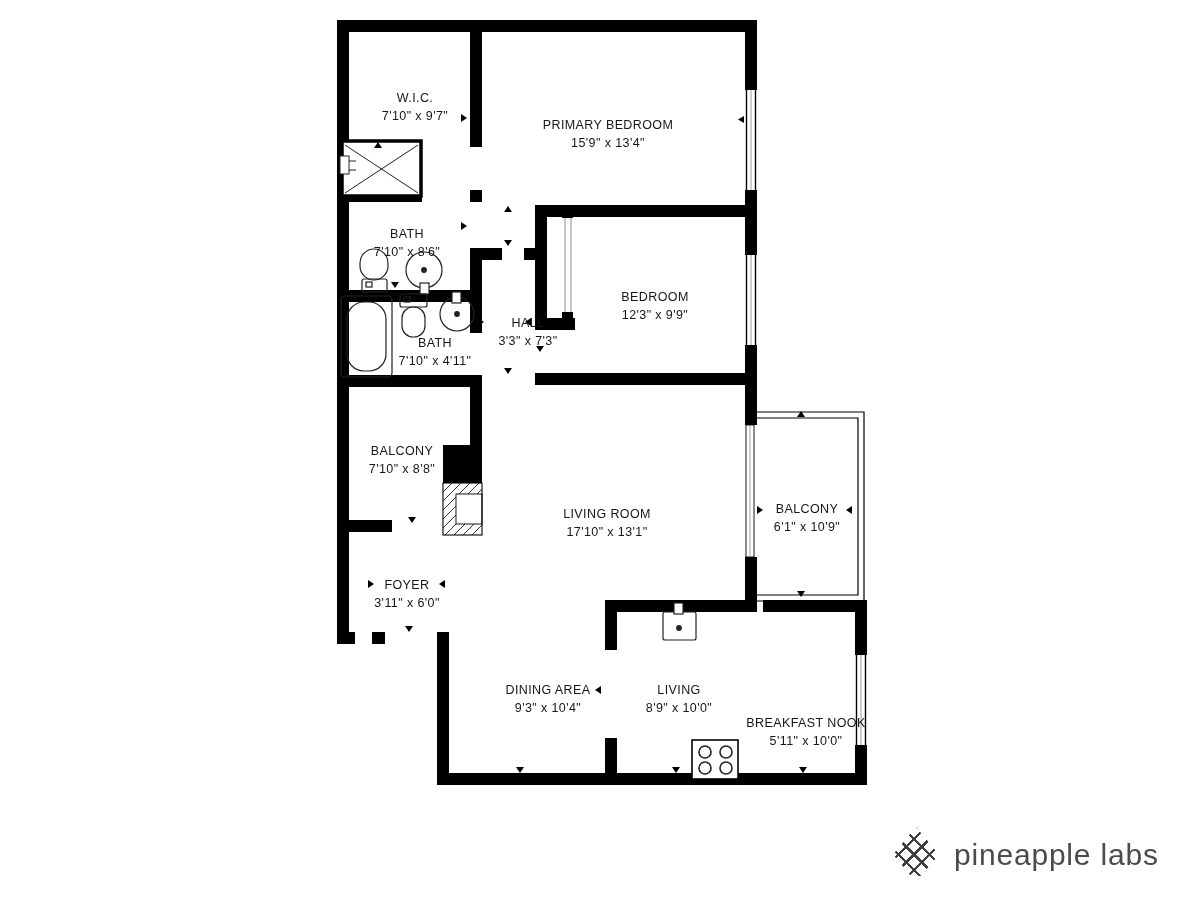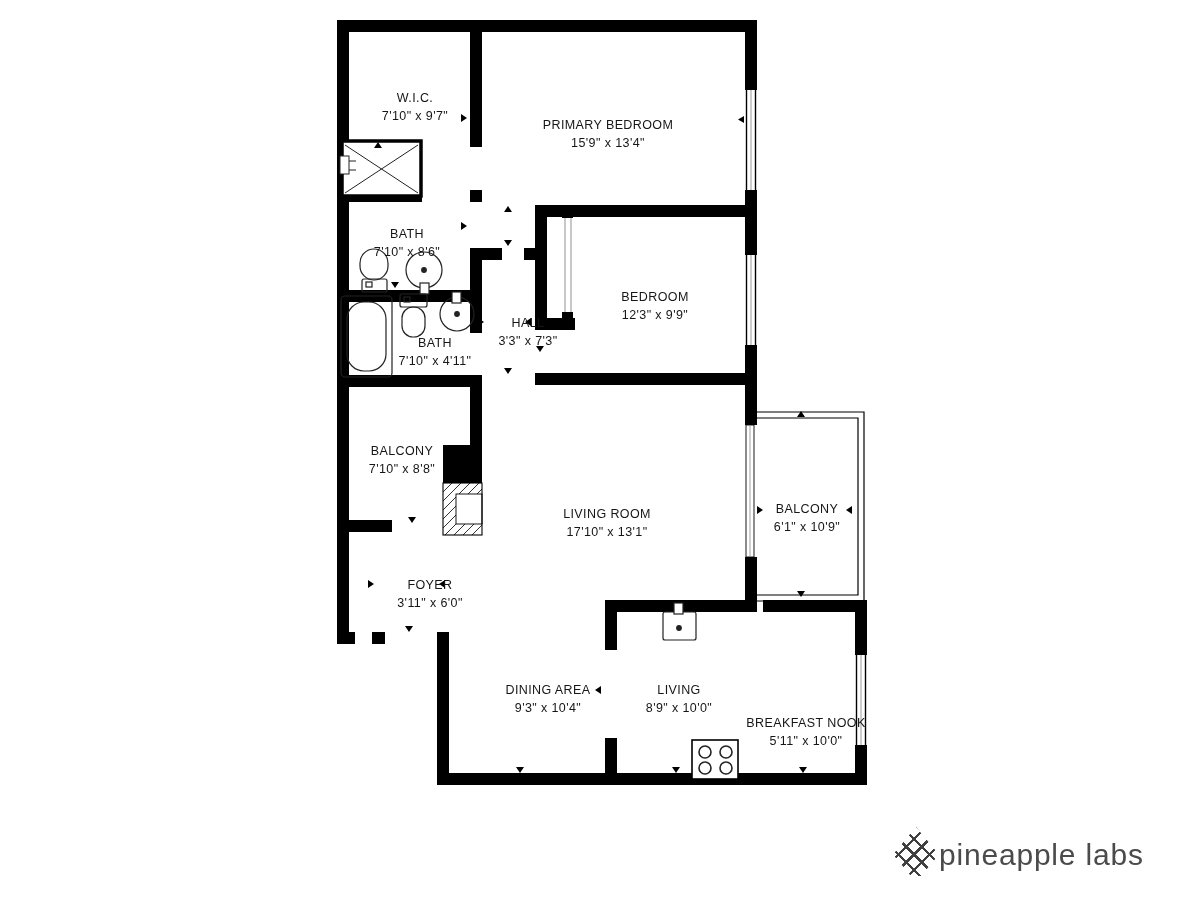--- a/index.html
+++ b/index.html
@@ -2,21 +2,21 @@
 <html><head>
 <meta charset="utf-8">
 <style>
   html,body{margin:0;padding:0;background:#ffffff;}
   .page{position:relative;width:1200px;height:876px;background:#ffffff;overflow:hidden;
         font-family:"Liberation Sans",sans-serif;}
   svg.plan{position:absolute;left:0;top:0;}
   .room-label{position:absolute;transform:translateX(-50%);display:flex;flex-direction:column;
         align-items:center;gap:5px;color:#161616;font-size:12.5px;letter-spacing:.4px;
         line-height:13px;white-space:nowrap;text-align:center;z-index:5;}
-  .logo{position:absolute;left:893px;top:827px;display:flex;align-items:center;z-index:5;}
+  .logo{position:absolute;left:893px;top:827px;display:flex;align-items:center;gap:15px;z-index:5;}
   .pineapple-icon{width:46px;height:55px;
         clip-path:polygon(50% 0,100% 50%,50% 100%,0 50%);
         background:
           repeating-linear-gradient(45deg,#3f3f3f 0 2.6px,transparent 2.6px 11px),
           repeating-linear-gradient(135deg,#3f3f3f 0 2.6px,transparent 2.6px 11px);}
   .logo-text{font-size:30px;color:#4b4b4b;letter-spacing:.8px;}
 </style>
 </head>
 <body>
 
@@ -222,21 +222,21 @@
     <span>7'10" x 8'8"</span>
   </div>
   <div class="room-label" style="left:607px;top:508px">
     <span>LIVING ROOM</span>
     <span>17'10" x 13'1"</span>
   </div>
   <div class="room-label" style="left:807px;top:503px">
     <span>BALCONY</span>
     <span>6'1" x 10'9"</span>
   </div>
-  <div class="room-label" style="left:430px;top:579px">
+  <div class="room-label" style="left:407px;top:579px">
     <span>FOYER</span>
     <span>3'11" x 6'0"</span>
   </div>
   <div class="room-label" style="left:548px;top:684px">
     <span>DINING AREA</span>
     <span>9'3" x 10'4"</span>
   </div>
   <div class="room-label" style="left:679px;top:684px">
     <span>LIVING</span>
     <span>8'9" x 10'0"</span>

